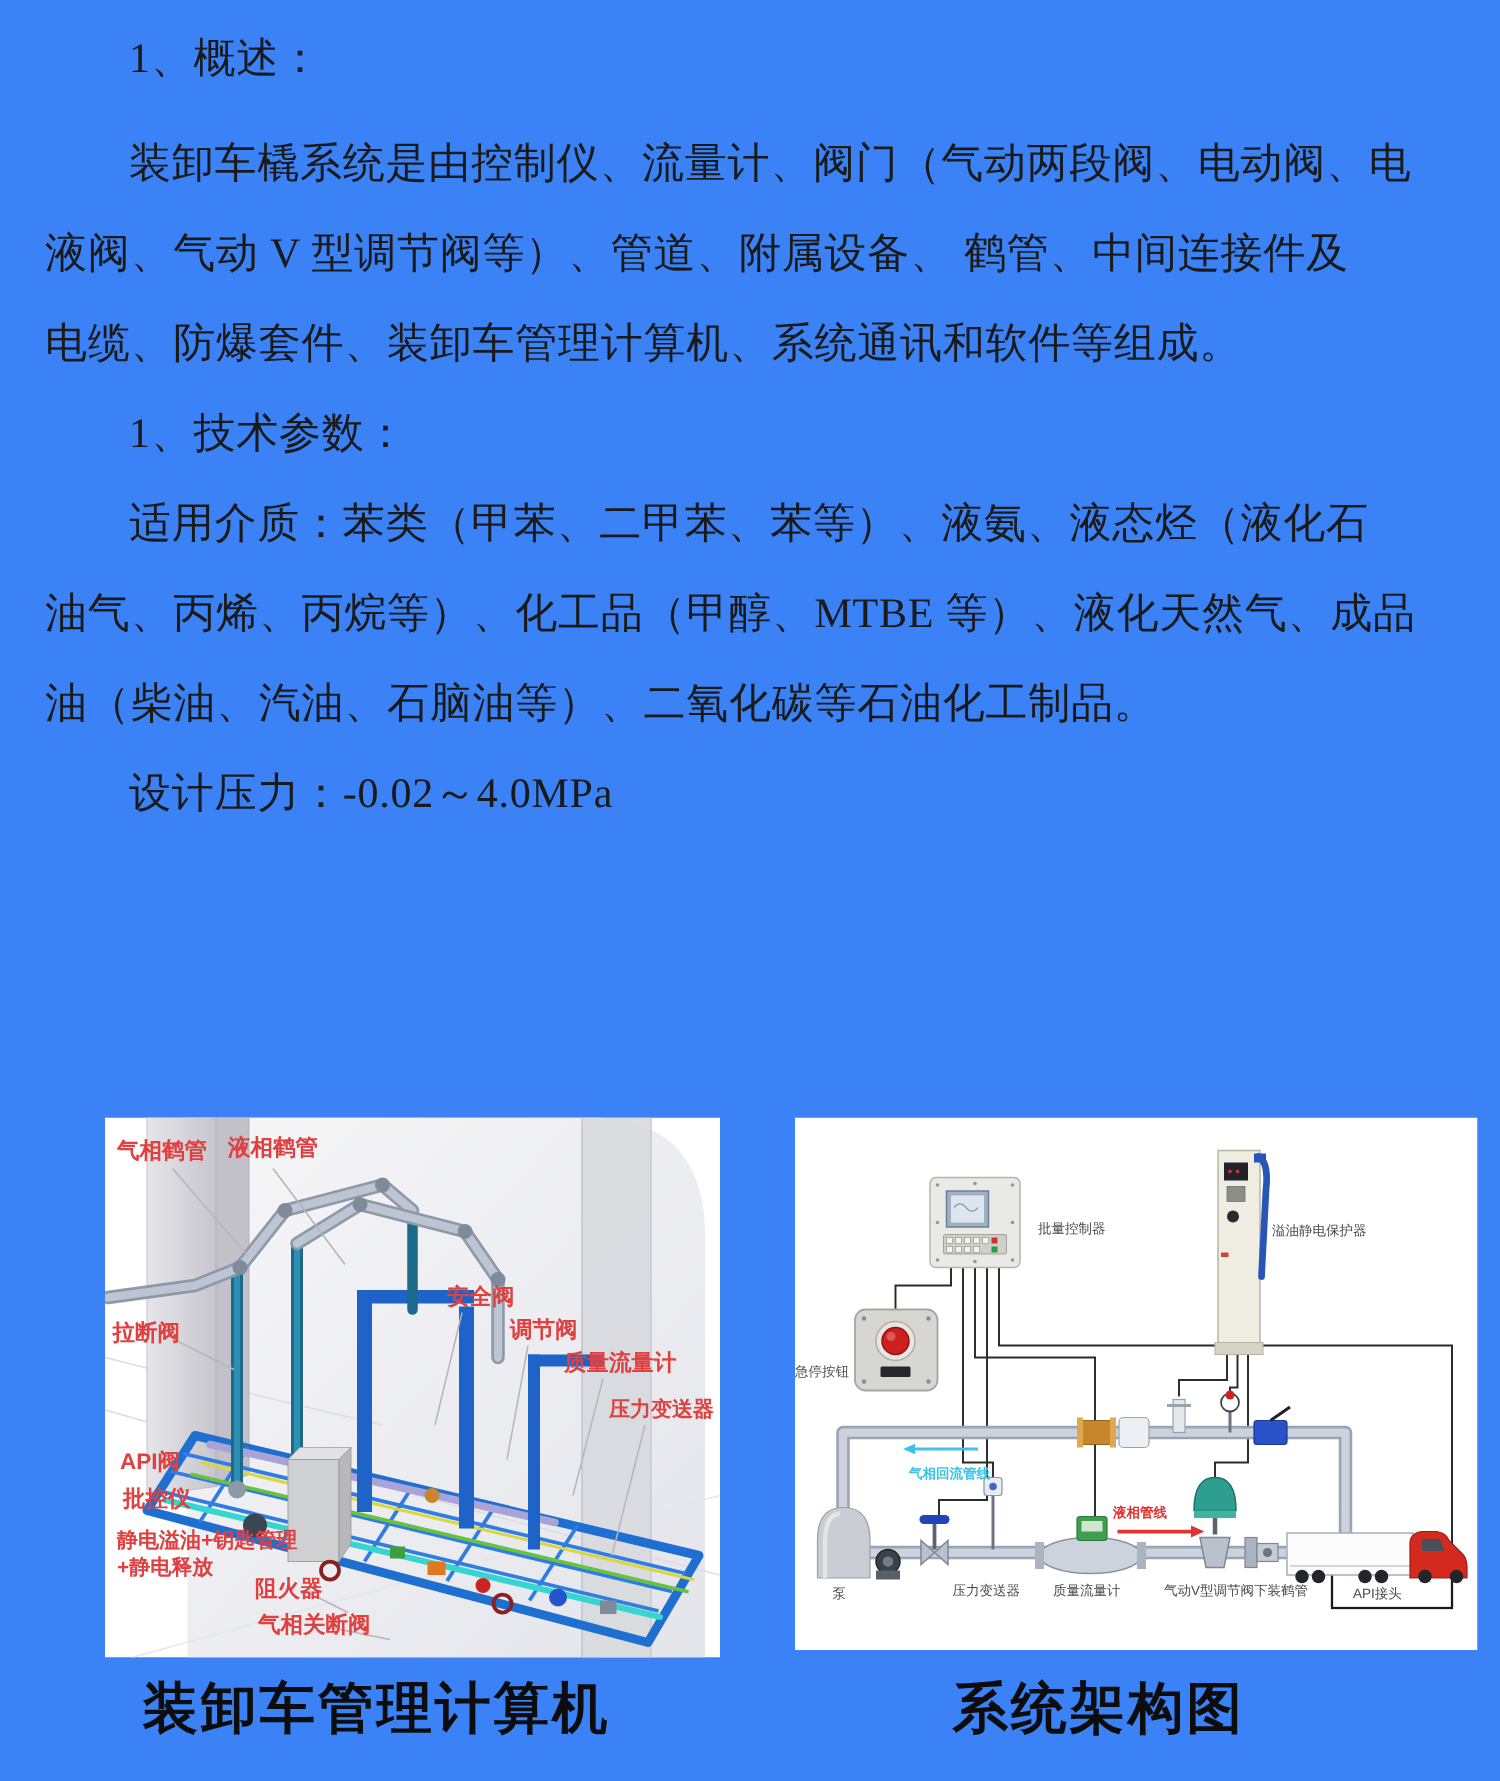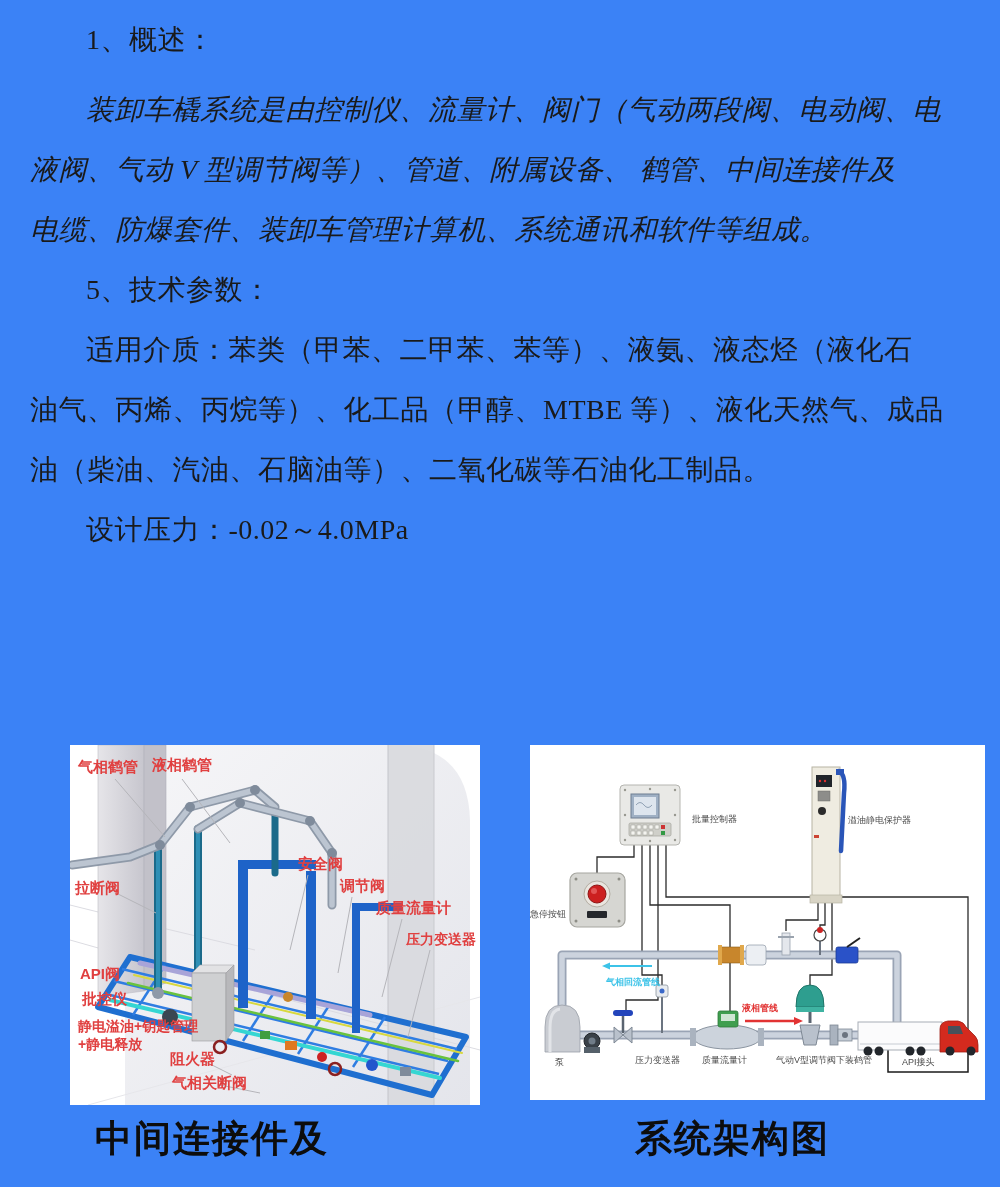--- a/index.html
+++ b/index.html
@@ -5,21 +5,21 @@
   html,body{margin:0;padding:0;background:#ffffff;}
   #page{
     position:relative;width:1000px;height:1187px;background:#3b82f6;overflow:hidden;
     font-family:"Liberation Serif","DejaVu Serif",serif;color:#1a1a1a;
   }
   #doc-text{
     position:absolute;left:30px;top:10px;width:940px;
     font-size:28px;line-height:60px;letter-spacing:0.5px;
   }
   #doc-text p{margin:0;text-indent:2em;white-space:pre-line;}
-  #doc-text p.gap{margin-top:10px;font-style:italic;}
+  #doc-text p.gap{margin-top:10px;}
   figure{margin:0;padding:0;position:absolute;text-align:right;}
   .caption{
     position:absolute;font-family:"Liberation Sans","DejaVu Sans",sans-serif;
     font-weight:bold;font-size:37px;color:#0d0d0d;letter-spacing:2px;white-space:nowrap;
   }
   
   .lblL{font:bold 15px "Liberation Sans","DejaVu Sans",sans-serif;fill:#e04040;}
   .lblL2{font:bold 14px "Liberation Sans","DejaVu Sans",sans-serif;fill:#e04040;}
   .lblS{font:9px "Liberation Sans","DejaVu Sans",sans-serif;fill:#4a4a4a;}
   .lblCyan{font:bold 9px "Liberation Sans","DejaVu Sans",sans-serif;fill:#3cc3e8;}
@@ -30,21 +30,21 @@
 </head>
 <body>
 
 <div id="page">
 
   <div id="doc-text">
     <p>1、概述：</p>
     <p class="gap">装卸车橇系统是由控制仪、流量计、阀门（气动两段阀、电动阀、电
 液阀、气动 V 型调节阀等）、管道、附属设备、 鹤管、中间连接件及
 电缆、防爆套件、装卸车管理计算机、系统通讯和软件等组成。</p>
-    <p>5、技术参数：</p>
+    <p>1、技术参数：</p>
     <p>适用介质：苯类（甲苯、二甲苯、苯等）、液氨、液态烃（液化石
 油气、丙烯、丙烷等）、化工品（甲醇、MTBE 等）、液化天然气、成品
 油（柴油、汽油、石脑油等）、二氧化碳等石油化工制品。</p>
     <p>设计压力：-0.02～4.0MPa</p>
   </div>
 
   <figure style="left:70px;top:745px;width:410px;height:360px;">
     <svg width="410" height="360" viewBox="0 0 410 360">
       <defs>
         <linearGradient id="bgL" x1="0" y1="0" x2="1" y2="1">
@@ -338,16 +338,16 @@
         <text class="lblS" x="25" y="320">泵</text>
         <text class="lblS" x="105" y="318">压力变送器</text>
         <text class="lblS" x="172" y="318">质量流量计</text>
         <text class="lblS" x="246" y="318">气动V型调节阀</text>
         <text class="lblS" x="306" y="318">下装鹤管</text>
         <text class="lblS" x="372" y="320">API接头</text>
       </g>
     </svg>
   </figure>
 
-  <div class="caption" style="left:95px;top:1114px;">中间连接件及</div>
+  <div class="caption" style="left:95px;top:1114px;">装卸车管理计算机</div>
   <div class="caption" style="left:635px;top:1114px;">系统架构图</div>
 
 </div>
 
 </body></html>

